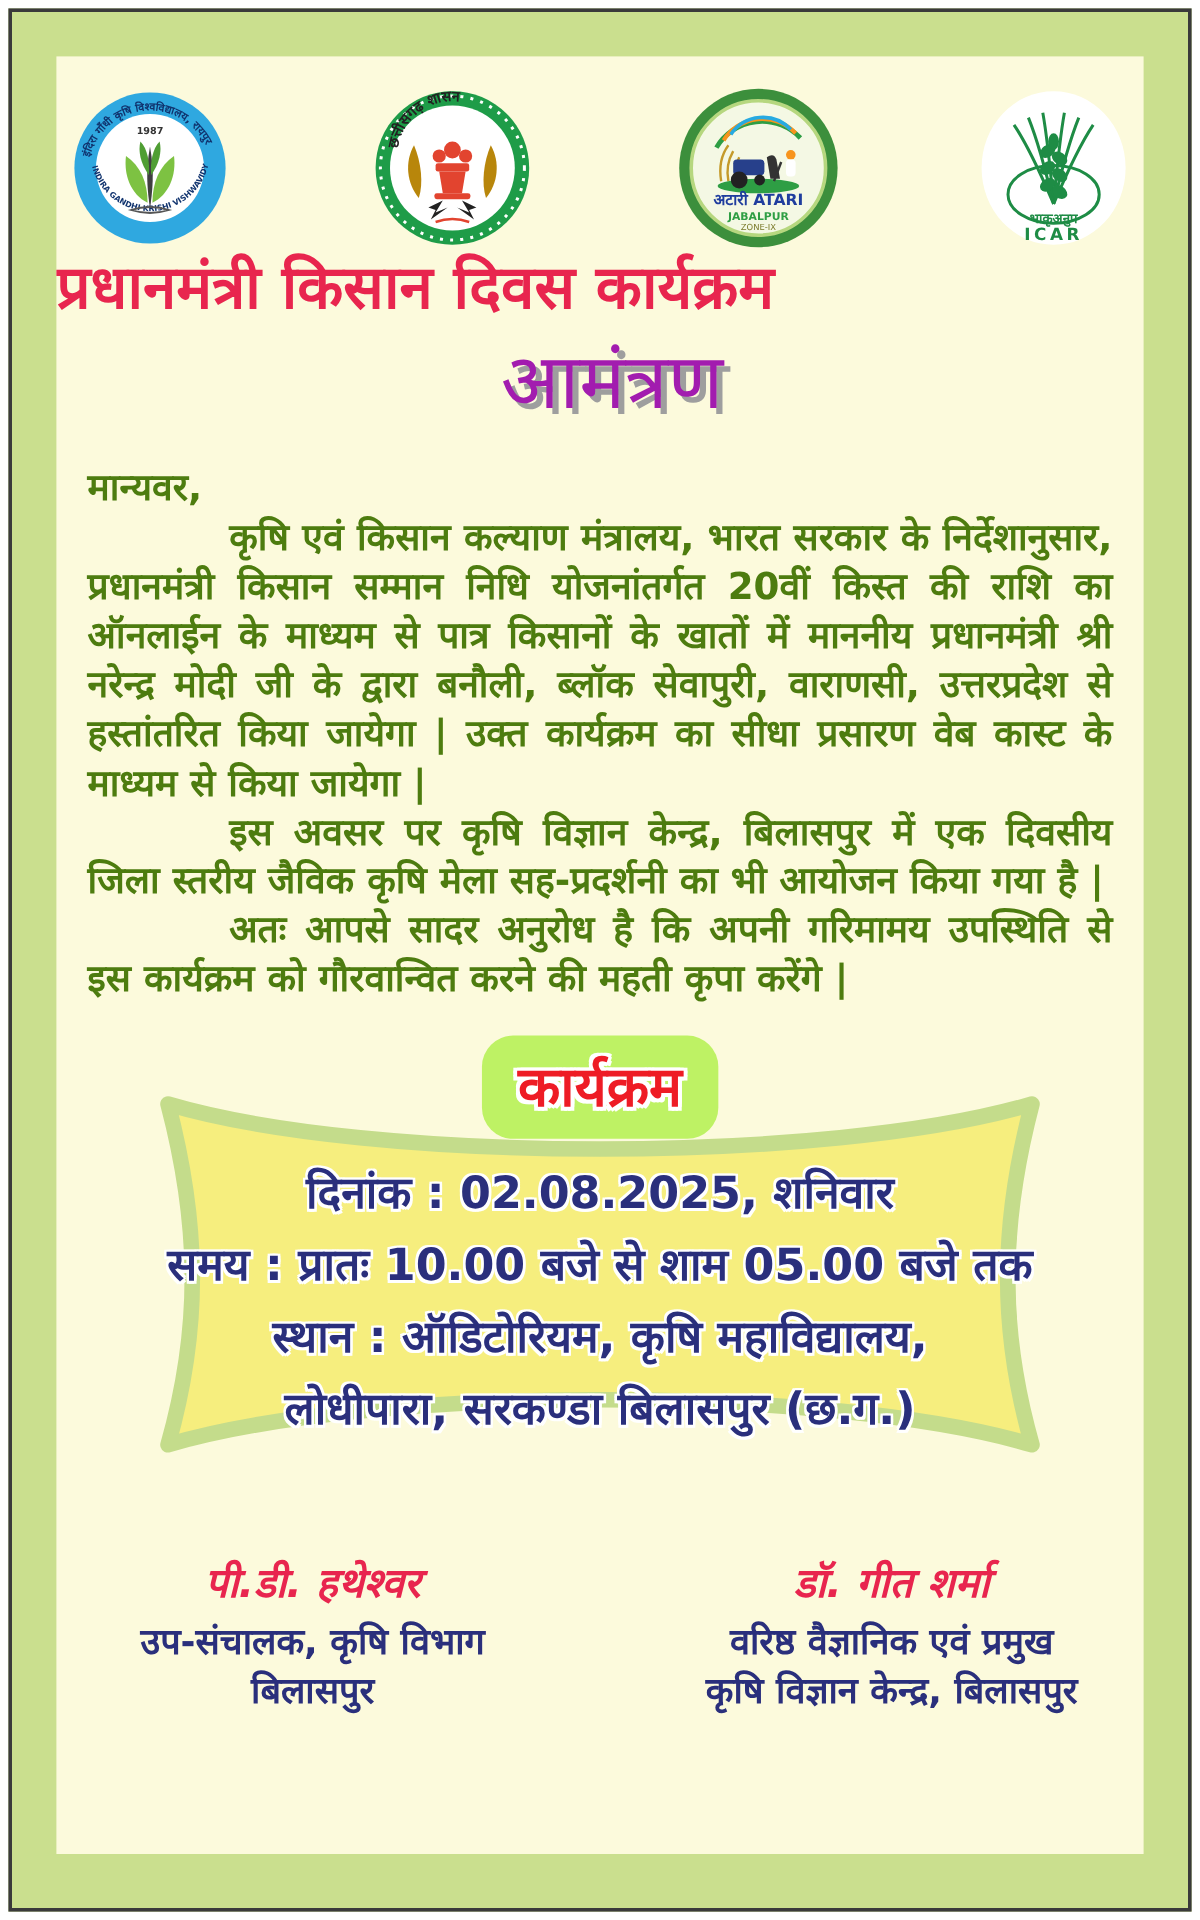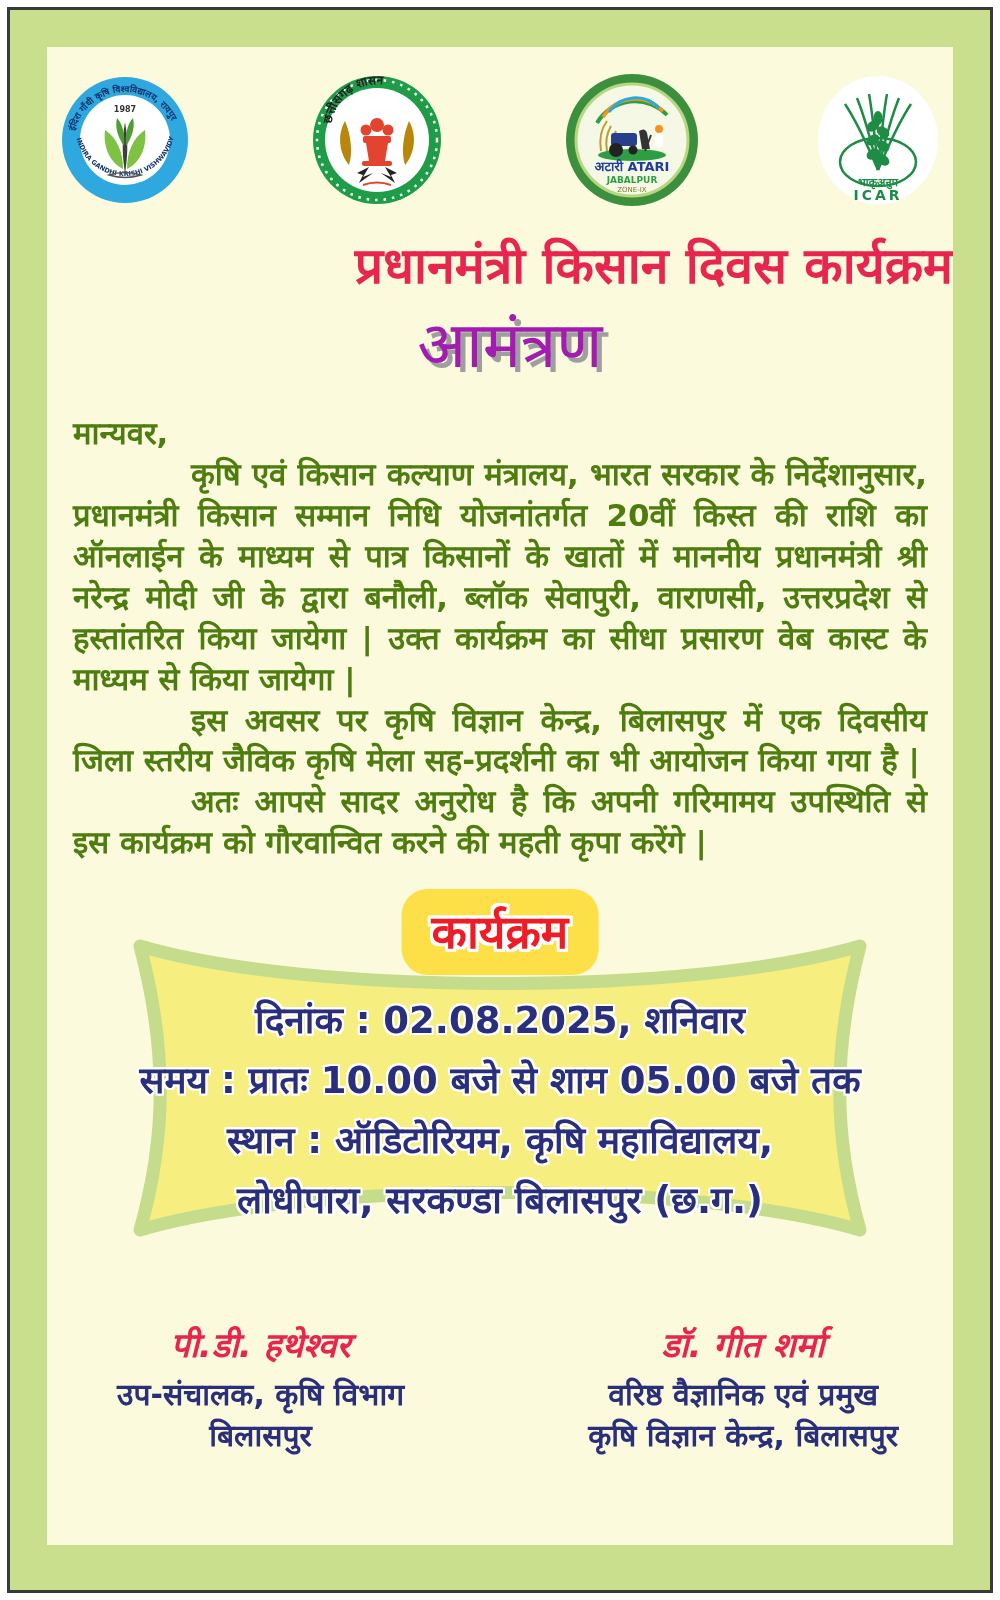--- a/index.html
+++ b/index.html
@@ -16,40 +16,40 @@
     background:#fcfadc;overflow:hidden;
   }
   
   .logo-row{
     display:flex;justify-content:space-between;align-items:center;
     padding:24px 12px 0 12px;
   }
   .logo{flex:0 0 auto;}
   
   .main-title{
-    margin-top:26px;text-align:right;font-size:50px;font-weight:bold;
+    text-align:left;font-size:50px;font-weight:bold;
     color:#e8254e;line-height:1.1;
   }
   .invite-title{
     margin-top:18px;text-align:center;font-size:64px;font-weight:normal;
     color:#a21caf;text-shadow:5px 5px 0 #9e9e9e;line-height:1.05;margin-left:20px;
   }
   
   .body-text{
     margin-top:34px;padding:0 26px;color:#4d7c0f;font-weight:bold;
     font-size:31px;line-height:1.32;text-align:justify;
   }
   .salutation{margin:0;}
   .para{margin:0;text-indent:118px;}
   
   .plaque-wrap{position:relative;height:352px;margin-top:26px;}
   .plaque-svg{position:absolute;left:50%;top:48px;transform:translateX(-50%);}
   .plaque-tab{
     position:absolute;left:50%;top:0;transform:translateX(-50%);
-    background:#fde047;border-radius:26px;padding:10px 30px 14px 30px;z-index:2;
+    background:#bef264;border-radius:26px;padding:10px 30px 14px 30px;z-index:2;
   }
   .plaque-heading{
     font-size:46px;font-weight:bold;color:#ee1c25;white-space:nowrap;
     text-shadow:-3px -3px 0 #fff,3px -3px 0 #fff,-3px 3px 0 #fff,3px 3px 0 #fff,
                 -3px 0 0 #fff,3px 0 0 #fff,0 -3px 0 #fff,0 3px 0 #fff;
   }
   .plaque-lines{
     position:absolute;left:0;right:0;top:104px;z-index:1;
     display:flex;flex-direction:column;gap:9px;align-items:center;
   }

